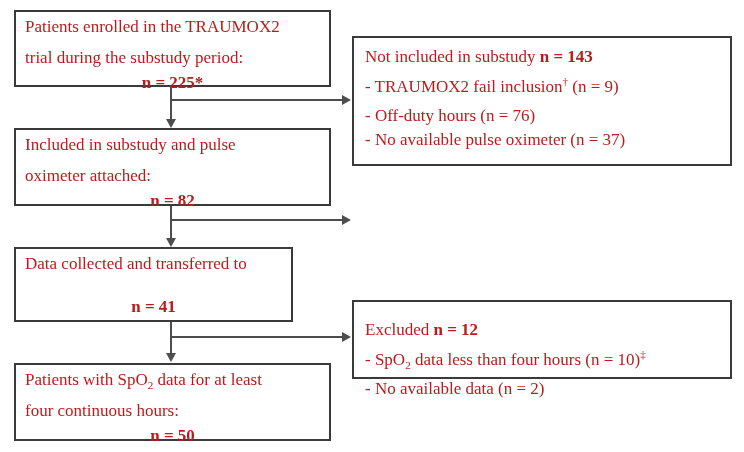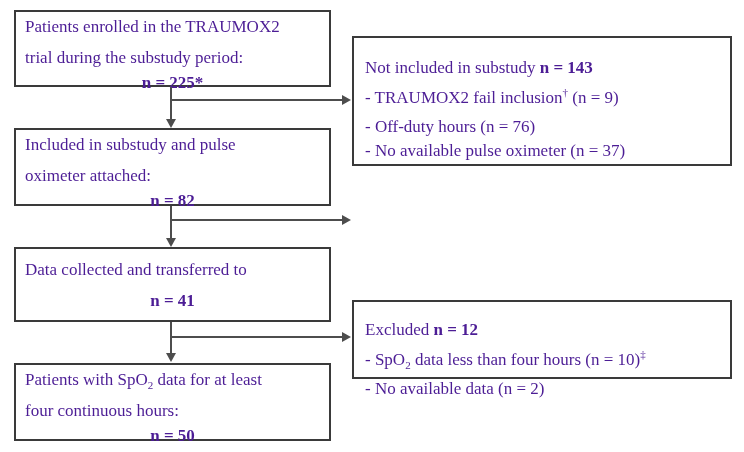--- a/index.html
+++ b/index.html
@@ -3,42 +3,42 @@
 <meta charset="utf-8">
 <style>
   html, body { margin: 0; padding: 0; background: #ffffff; }
   .canvas {
     position: relative;
     width: 744px;
     height: 452px;
     background: #ffffff;
     font-family: "Liberation Serif", "DejaVu Serif", serif;
     font-size: 17px;
-    color: #4c1d95;
+    color: #b91c1c;
     overflow: hidden;
   }
   .box {
     position: absolute;
     box-sizing: border-box;
     border: 2px solid #3a3a3a;
     background: #ffffff;
   }
   
   .flow-box {
     display: flex;
     flex-direction: column;
     justify-content: space-between;
     padding: 2px 9px 1px 9px;
   }
   .b0 { left: 14px;  top: 10px;  width: 317px; height: 77px; }
   .b1 { left: 14px;  top: 128px; width: 317px; height: 78px; }
-  .b2 { left: 14px;  top: 247px; width: 317px; height: 75px; justify-content: center; }
+  .b2 { left: 14px;  top: 247px; width: 279px; height: 75px; }
   .b3 { left: 14px;  top: 363px; width: 317px; height: 78px; }
   
-  .s0 { left: 352px; top: 36px;  width: 380px; height: 130px; padding: 18px 11px; }
+  .s0 { left: 352px; top: 36px;  width: 380px; height: 130px; padding: 7px 11px; }
   .s1 { left: 352px; top: 196px; width: 380px; height: 78px;  padding: 12px 11px; }
   .s2 { left: 352px; top: 300px; width: 380px; height: 79px;  padding: 16px 11px; }
   .line  { white-space: nowrap; line-height: 25px; }
   .side-box .line { line-height: 24px; }
   .s1 .line { line-height: 25px; }
   .nline { text-align: center; font-weight: 700; line-height: 25px; }
   .bold  { font-weight: 700; }
   sub.s  { font-size: 11px; }
   sup.s  { font-size: 11px; }
   

